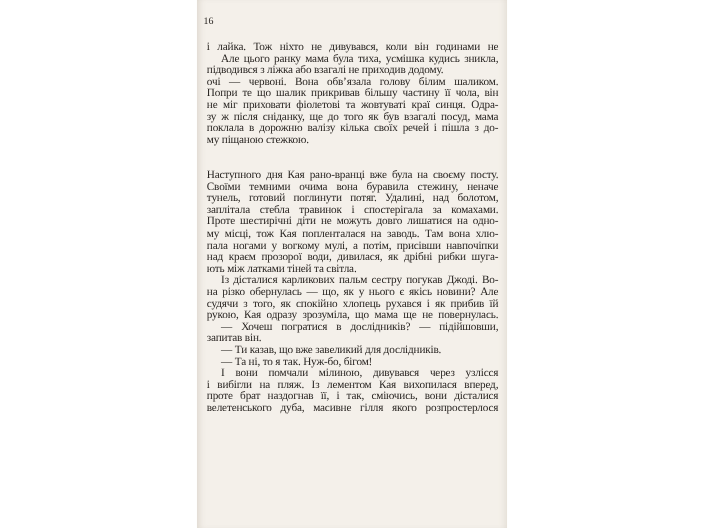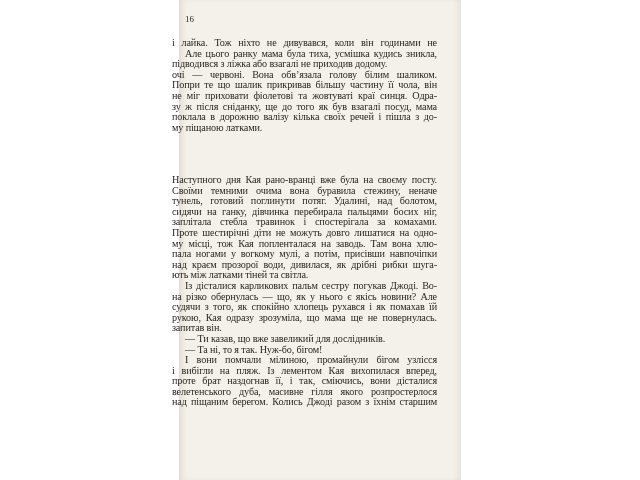--- a/index.html
+++ b/index.html
@@ -11,21 +11,21 @@
   .page {
     position:absolute; left:179px; top:0; width:282px; height:480px;
     background:#f4f0ea;
     box-shadow: inset 6px 0 6px -4px rgba(180,170,155,0.35), inset -6px 0 6px -4px rgba(180,170,155,0.25);
   }
   .pagenum {
     position:absolute; left:185px; top:14px;
     font-size:9px; font-weight:normal; color:#2a2623;
   }
   .text {
-    position:absolute; left:172px; width:265px;
+    position:absolute; left:188px; width:265px;
     color:#2a2623; font-size:10.2px; line-height:10.6px;
     letter-spacing:-0.15px;
   }
   .line {
     display:block; white-space:nowrap; height:10.6px;
     text-align:justify; text-align-last:justify;
   }
   .line.last { text-align-last:left; }
   .line.indent { padding-left:13px; }
 </style>
@@ -38,38 +38,37 @@
 
 <div class="text" id="sec1" style="top:38px;">
     <span class="line">і лайка. Тож ніхто не дивувався, коли він годинами не</span>
     <span class="line indent">Але цього ранку мама була тиха, усмішка кудись зникла,</span>
     <span class="line last">підводився з ліжка або взагалі не приходив додому.</span>
     <span class="line">очі — червоні. Вона обв’язала голову білим шаликом.</span>
     <span class="line">Попри те що шалик прикривав більшу частину її чола, він</span>
     <span class="line">не міг приховати фіолетові та жовтуваті краї синця. Одра-</span>
     <span class="line">зу ж після сніданку, ще до того як був взагалі посуд, мама</span>
     <span class="line">поклала в дорожню валізу кілька своїх речей і пішла з до-</span>
-    <span class="line last">му піщаною латками.</span>
+    <span class="line last">му піщаною стежкою.</span>
   </div>
-<div class="text" id="sec2" style="top:155px;margin-top:20px;">
+<div class="text" id="sec2" style="top:155px;">
     <span class="line">Наступного дня Кая рано-вранці вже була на своєму посту.</span>
     <span class="line">Своїми темними очима вона буравила стежину, неначе</span>
     <span class="line">тунель, готовий поглинути потяг. Удалині, над болотом,</span>
-    <span class="line">сидячи на ганку, дівчинка перебирала пальцями босих ніг,</span>
     <span class="line">заплітала стебла травинок і спостерігала за комахами.</span>
     <span class="line">Проте шестирічні діти не можуть довго лишатися на одно-</span>
     <span class="line">му місці, тож Кая попленталася на заводь. Там вона хлю-</span>
     <span class="line">пала ногами у вогкому мулі, а потім, присівши навпочіпки</span>
     <span class="line">над краєм прозорої води, дивилася, як дрібні рибки шуга-</span>
     <span class="line last">ють між латками тіней та світла.</span>
     <span class="line indent">Із дісталися карликових пальм сестру погукав Джоді. Во-</span>
     <span class="line">на різко обернулась — що, як у нього є якісь новини? Але</span>
-    <span class="line">судячи з того, як спокійно хлопець рухався і як помахав їй</span>
+    <span class="line">судячи з того, як спокійно хлопець рухався і як прибив їй</span>
     <span class="line">рукою, Кая одразу зрозуміла, що мама ще не повернулась.</span>
+    <span class="line indent">— Хочеш погратися в дослідників? — підійшовши,</span>
     <span class="line last">запитав він.</span>
     <span class="line indent last">— Ти казав, що вже завеликий для дослідників.</span>
     <span class="line indent last">— Та ні, то я так. Нуж-бо, бігом!</span>
-    <span class="line indent">І вони помчали мілиною, промайнули бігом узлісся</span>
+    <span class="line indent">І вони помчали мілиною, дивувався через узлісся</span>
     <span class="line">і вибігли на пляж. Із лементом Кая вихопилася вперед,</span>
     <span class="line">проте брат наздогнав її, і так, сміючись, вони дісталися</span>
     <span class="line">велетенського дуба, масивне гілля якого розпростерлося</span>
-    <span class="line">над піщаним берегом. Колись Джоді разом з їхнім старшим</span>
   </div>
 
 </body></html>

